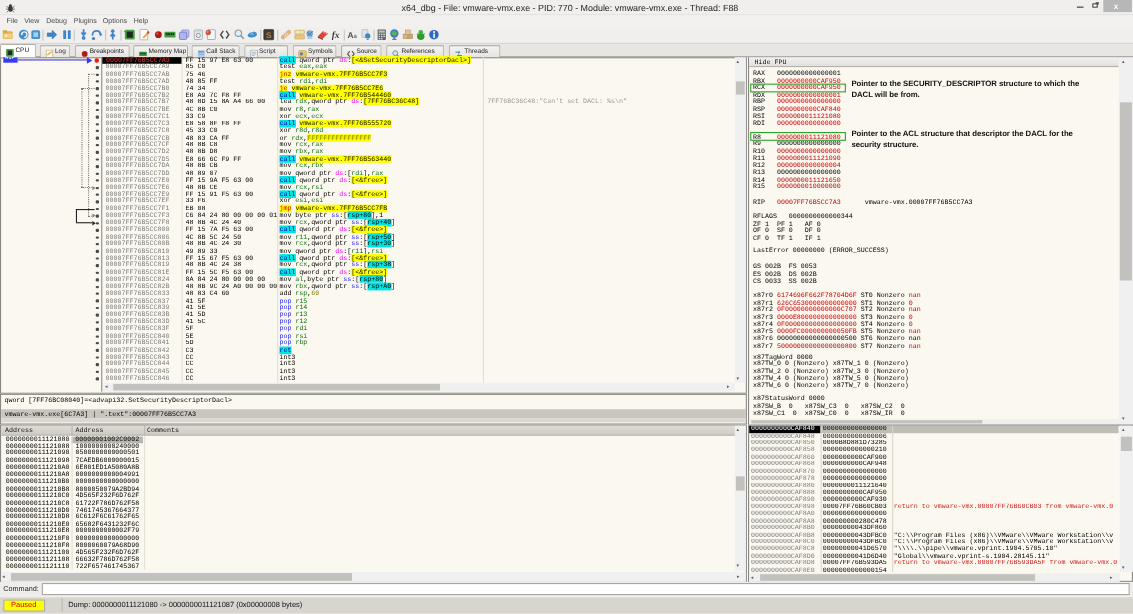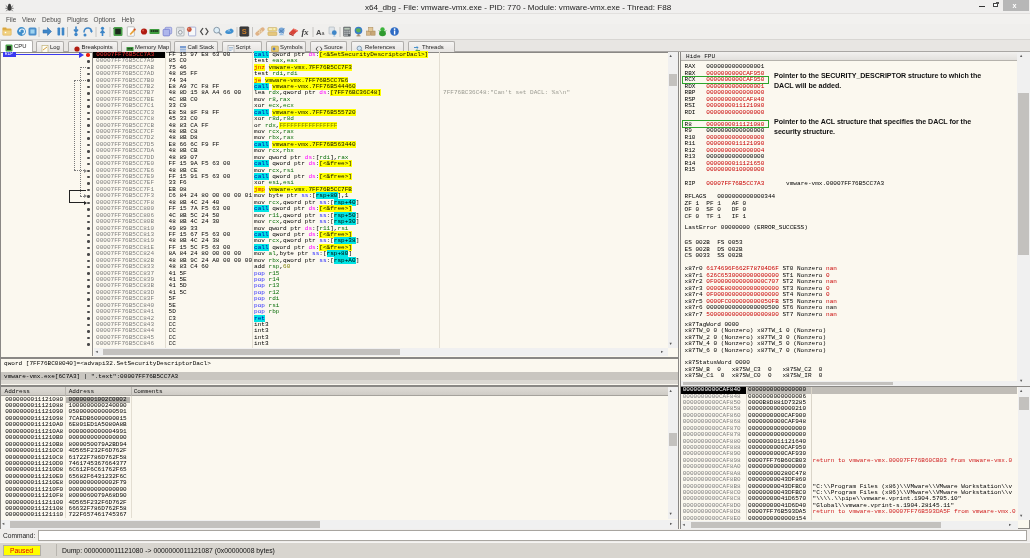--- a/index.html
+++ b/index.html
@@ -681,22 +681,22 @@
 <div class="rl" style="left:684.5px;top:128.0px;height:6.4px;line-height:6.4px">R9    <span class="">0000000000000000</span></div>
 <div class="rl" style="left:684.5px;top:134.5px;height:6.4px;line-height:6.4px">R10   <span class="red">0000000000000000</span></div>
 <div class="rl" style="left:684.5px;top:141.0px;height:6.4px;line-height:6.4px">R11   <span class="red">0000000011121090</span></div>
 <div class="rl" style="left:684.5px;top:147.5px;height:6.4px;line-height:6.4px">R12   <span class="red">0000000000000004</span></div>
 <div class="rl" style="left:684.5px;top:154.0px;height:6.4px;line-height:6.4px">R13   <span class="">0000000000000000</span></div>
 <div class="rl" style="left:684.5px;top:160.5px;height:6.4px;line-height:6.4px">R14   <span class="red">0000000011121650</span></div>
 <div class="rl" style="left:684.5px;top:167.0px;height:6.4px;line-height:6.4px">R15   <span class="red">0000000010000000</span></div>
 <div class="gbox" style="left:681.8px;top:75.6px;width:87px;height:8.3px"></div>
 <div class="gbox" style="left:681.8px;top:120.1px;width:87px;height:8.3px"></div>
 <div class="note" style="left:774px;top:72.2px">Pointer to the SECURITY_DESCRIPTOR structure to which the</div>
-<div class="note" style="left:774px;top:82.2px">DACL will be added.</div>
-<div class="note" style="left:774px;top:118px">Pointer to the ACL structure that specifies the DACL for the</div>
+<div class="note" style="left:774px;top:82.2px">DACL will be from.</div>
+<div class="note" style="left:774px;top:118px">Pointer to the ACL structure that descriptor the DACL for the</div>
 <div class="note" style="left:774px;top:128px">security structure.</div>
 <div class="rl" style="left:684.5px;top:181.2px;height:6.4px;line-height:6.4px">RIP   <span class="red">00007FF76B5CC7A3</span>      vmware-vmx.00007FF76B5CC7A3</div>
 <div class="rl" style="left:684.5px;top:194.3px;height:6.4px;line-height:6.4px">RFLAGS   0000000000000344</div>
 <div class="rl" style="left:684.5px;top:200.8px;height:6.4px;line-height:6.4px">ZF 1  PF 1   AF 0</div>
 <div class="rl" style="left:684.5px;top:207.3px;height:6.4px;line-height:6.4px">OF 0  SF 0   DF 0</div>
 <div class="rl" style="left:684.5px;top:213.8px;height:6.4px;line-height:6.4px">CF 0  TF 1   IF 1</div>
 <div class="rl" style="left:684.5px;top:225.3px;height:6.4px;line-height:6.4px">LastError 00000000 (ERROR_SUCCESS)</div>
 <div class="rl" style="left:684.5px;top:240.0px;height:6.4px;line-height:6.4px">GS 002B  FS 0053</div>
 <div class="rl" style="left:684.5px;top:246.5px;height:6.4px;line-height:6.4px">ES 002B  DS 002B</div>
 <div class="rl" style="left:684.5px;top:253.0px;height:6.4px;line-height:6.4px">CS 0033  SS 002B</div>

